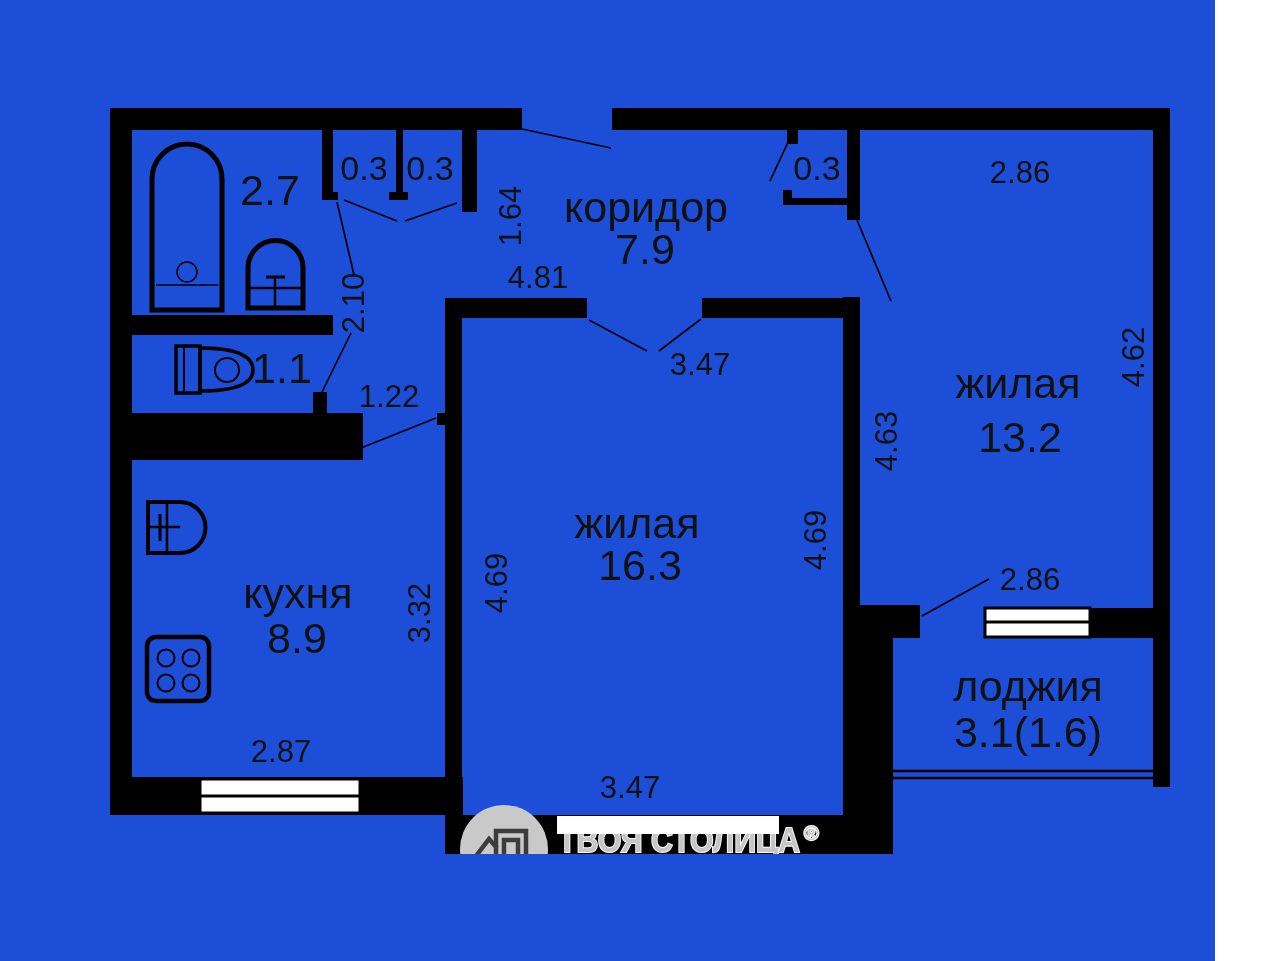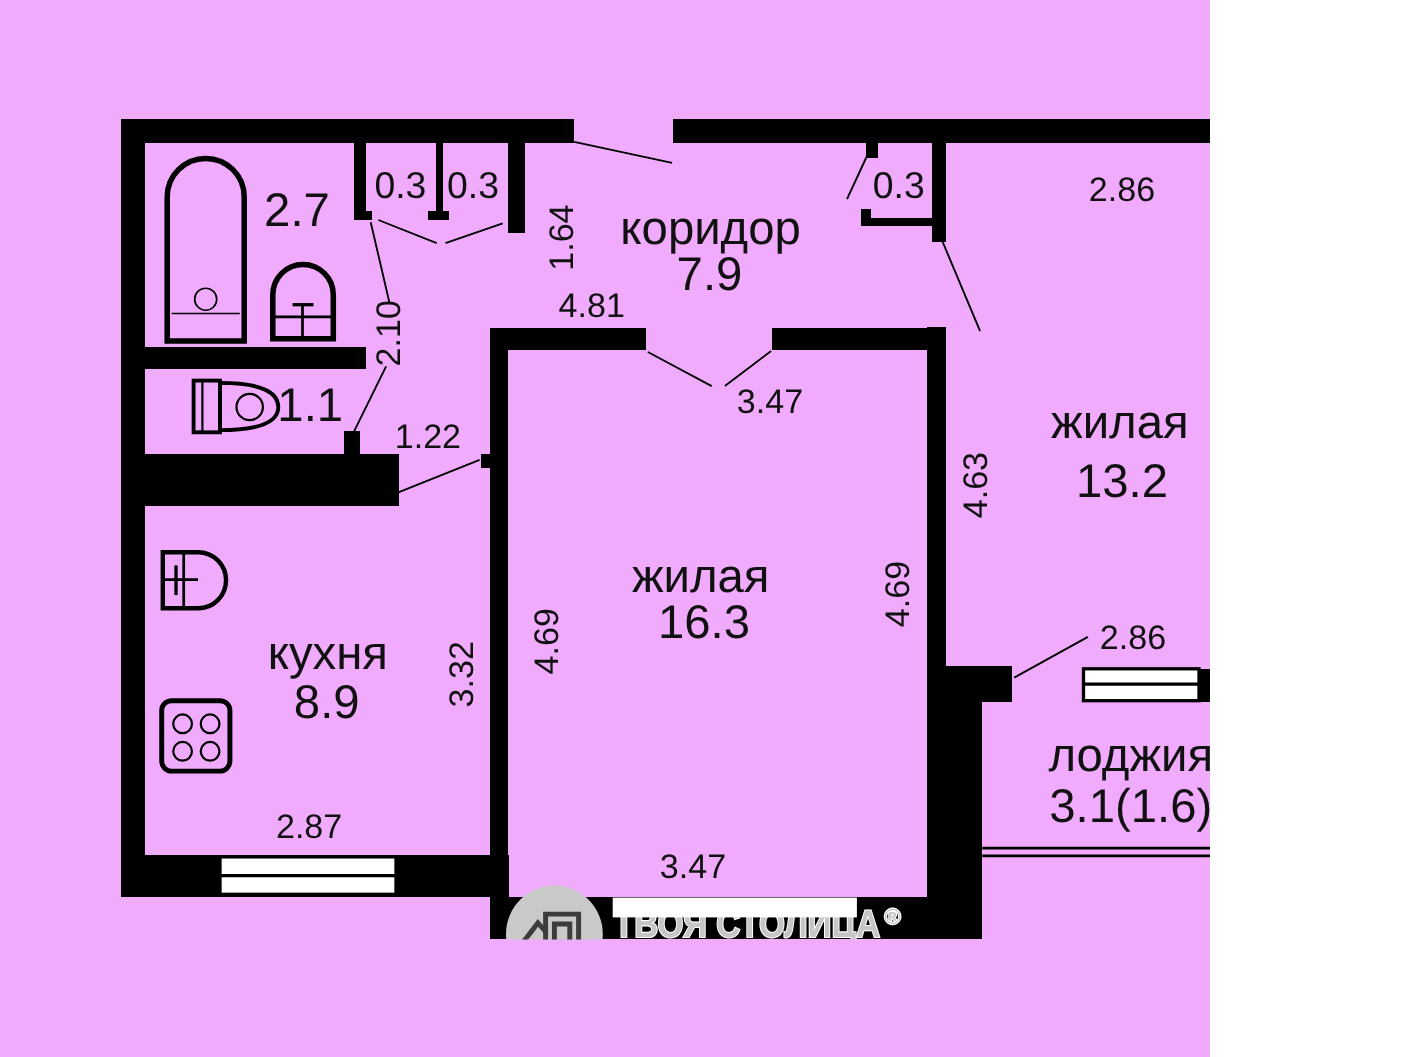--- a/index.html
+++ b/index.html
@@ -1,16 +1,16 @@
 <!DOCTYPE html>
 <html><head>
 <meta charset="utf-8">
 <style>
   html,body{margin:0;padding:0;background:#ffffff;}
-  .stage{width:1100px;height:961px;position:relative;background:#f0abfc;overflow:hidden;text-align:center;}
+  .stage{width:1215px;height:961px;position:relative;background:#1d4ed8;overflow:hidden;text-align:center;}
   svg{display:block;}
   text{font-family:"Liberation Sans","DejaVu Sans",sans-serif;fill:#111;}
   .room-label{font-size:43px;}
   .dim-label{font-size:31px;}
   .closet-label{font-size:34px;}
   .wall{fill:#000;}
   .leader{stroke:#000;stroke-width:1.7;fill:none;}
   .fixture{stroke:#000;fill:none;}
   .win{fill:#fff;stroke:#000;stroke-width:3;}
   .wm-text{font-weight:bold;fill:#c6c6c6;stroke:#ffffff;stroke-width:2;paint-order:stroke;}

